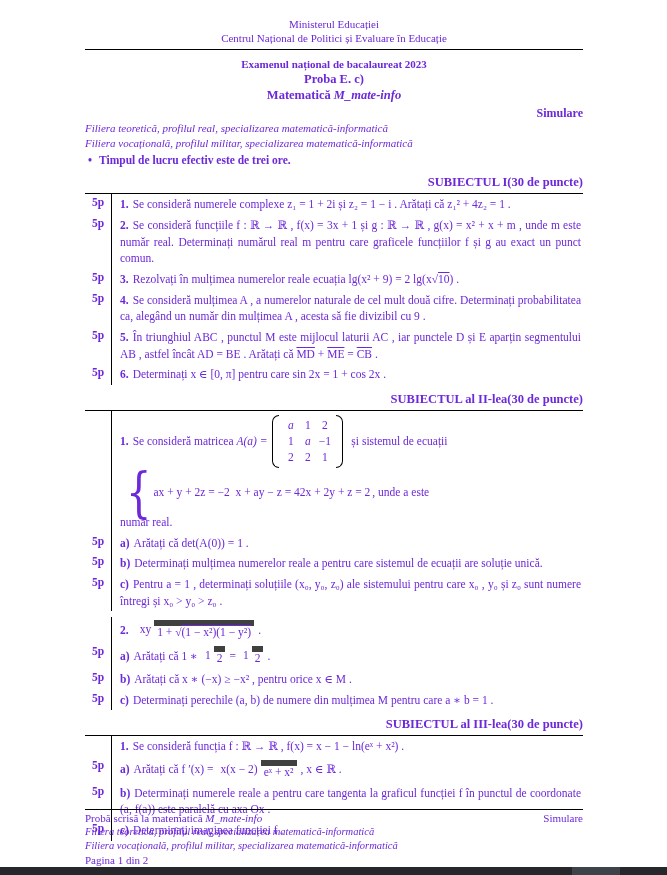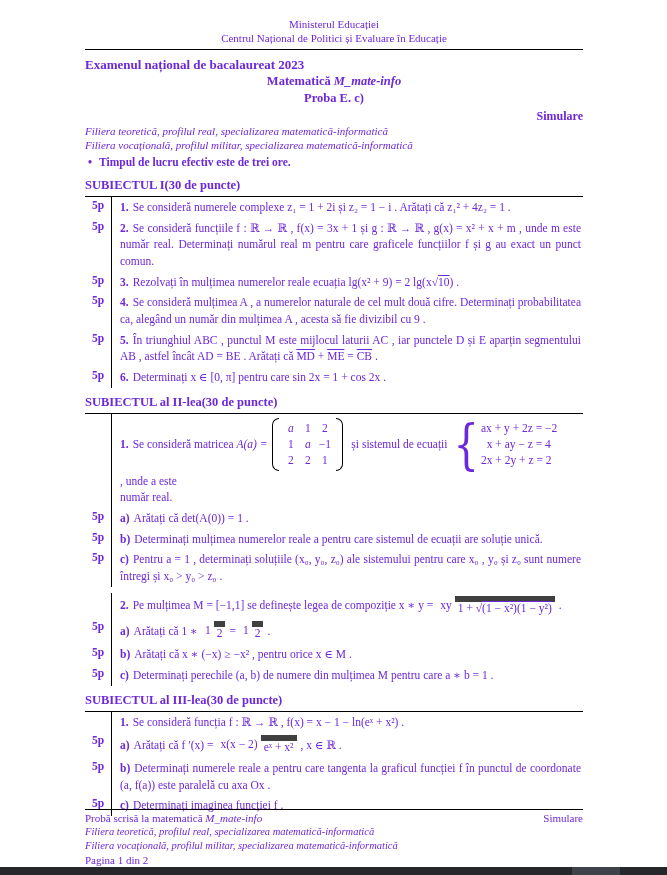--- a/index.html
+++ b/index.html
@@ -2,28 +2,28 @@
 <html><head>
 <meta charset="utf-8">
 <style>
   html,body{margin:0;padding:0;background:#fff;}
   .page{position:relative;width:667px;height:875px;background:#ffffff;overflow:hidden;
         font-family:"Liberation Serif","DejaVu Serif",serif;color:#6d28d9;}
   .content{position:absolute;left:85px;top:18px;width:498px;}
   .center{text-align:center;}
   .small{font-size:11px;line-height:1.25;}
   .headrule{border:none;border-top:1.5px solid #000;margin:3px 0 7px 0;}
-  .t1{font-size:13px;font-weight:bold;text-align:left;line-height:1.3;}
+  .t1{font-size:11px;font-weight:bold;text-align:center;line-height:1.3;}
   .t2{font-size:12.5px;font-weight:bold;text-align:center;line-height:1.3;}
   .sim{font-size:12px;font-weight:bold;text-align:right;margin-top:3px;}
   .fil{font-size:11px;font-style:italic;line-height:1.3;}
   .bullets{margin:3px 0 2px 0;}
   .bullet{font-size:11.5px;font-weight:bold;line-height:1.35;padding-left:14px;position:relative;}
   .bullet::before{content:"•";position:absolute;left:3px;}
-  .sect-head{display:flex;justify-content:flex-start;font-size:12.5px;font-weight:bold;
+  .sect-head{display:flex;justify-content:flex-end;font-size:12.5px;font-weight:bold;
              margin-top:7px;margin-bottom:3px;}
   .tbl{border-top:1.5px solid #000;}
   .trow{display:flex;align-items:stretch;}
   .pts{width:26px;flex-shrink:0;font-weight:bold;font-size:11.5px;text-align:center;padding-top:2px;}
   .tbody{flex:1;border-left:1px solid #000;padding:2px 2px 2px 8px;font-size:11.5px;
          line-height:1.45;text-align:justify;}
   .rnum{font-weight:bold;margin-right:4px;}
   .ovl{text-decoration:overline;}
   .mrow{display:flex;align-items:center;flex-wrap:wrap;text-align:left;}
   .mrow>span{white-space:pre;}
@@ -34,21 +34,21 @@
   .matrix{display:inline-flex;align-items:stretch;margin:2px 5px;}
   .paren{width:6px;}
   .pl{border:1.3px solid #000;border-right:none;border-radius:9px 0 0 9px;}
   .pr{border:1.3px solid #000;border-left:none;border-radius:0 9px 9px 0;}
   .mgrid{display:grid;grid-template-columns:repeat(3,17px);row-gap:1px;padding:3px 3px;
          text-align:center;font-size:11.5px;line-height:1.3;}
   .mgrid span:nth-child(1),.mgrid span:nth-child(5){font-style:italic;}
   .system{display:inline-flex;align-items:center;margin:2px 2px 2px 6px;}
   .brace{font-family:"DejaVu Serif",serif;font-size:40px;line-height:1;transform:scaleY(1.35);
          font-weight:300;margin-right:2px;}
-  .syslines{display:flex;flex-direction:column;font-size:11.5px;line-height:1.4;font-family:Liberation Serif, serif;}
+  .syslines{display:flex;flex-direction:row;font-size:11.5px;line-height:1.4;font-family:Liberation Serif, serif;}
   .gap-top{margin-top:6px;}
   .footer{position:absolute;left:85px;top:809px;width:498px;}
   .frule{border:none;border-top:1.5px solid #000;margin:0 0 1px 0;}
   .fline1{display:flex;justify-content:space-between;font-size:11px;line-height:1.3;}
   .ffil{font-size:10.5px;font-style:italic;line-height:1.3;}
   .fpage{font-size:11px;margin-top:1px;}
   .bbar{position:absolute;left:0;bottom:0;width:667px;height:8px;background:#26272b;}
   .bbar-light{position:absolute;left:572px;top:0;width:48px;height:100%;background:#3e434a;}
   i.mit{font-style:italic;}
 </style>
@@ -56,22 +56,22 @@
 <body>
 
 <div class="page">
   <div class="content">
 
     <div class="small center">Ministerul Educației</div>
     <div class="small center">Centrul Național de Politici și Evaluare în Educație</div>
     <hr class="headrule">
 
     <div class="t1">Examenul național de bacalaureat 2023</div>
+    <div class="t2">Proba E. c)</div>
     <div class="t2"><span>Matematică </span><i class="mit">M_mate-info</i></div>
-    <div class="t2">Proba E. c)</div>
     <div class="sim">Simulare</div>
 
     <div class="fil">Filiera teoretică, profilul real, specializarea matematică-informatică</div>
     <div class="fil">Filiera vocațională, profilul militar, specializarea matematică-informatică</div>
 
     <div class="bullets">
       <div class="bullet">Timpul de lucru efectiv este de trei ore.</div>
     </div>
 
     <div class="sect-head">
@@ -156,21 +156,20 @@
       </div>
       <div class="trow">
         <div class="pts">5p</div>
         <div class="tbody"><b class="rnum">c)</b><span>Pentru a = 1 , determinați soluțiile (x₀, y₀, z₀) ale sistemului pentru care x₀ , y₀ și z₀ sunt numere întregi și x₀ &gt; y₀ &gt; z₀ .</span></div>
       </div>
       <div class="trow">
         <div class="pts"></div>
         <div class="tbody gap-top">
           <div class="mrow">
             <b class="rnum">2.</b>
-            <span>Pe mulțimea M = [−1,1] se definește legea de compoziție x ∗ y =</span>
             <span class="frac">
               <span class="nu">xy</span>
               <span class="den"><span>1 + </span><span>√</span><span class="ovl">(1 − x²)(1 − y²)</span></span>
             </span>
             <span>.</span>
           </div>
         </div>
       </div>
       <div class="trow">
         <div class="pts">5p</div>

